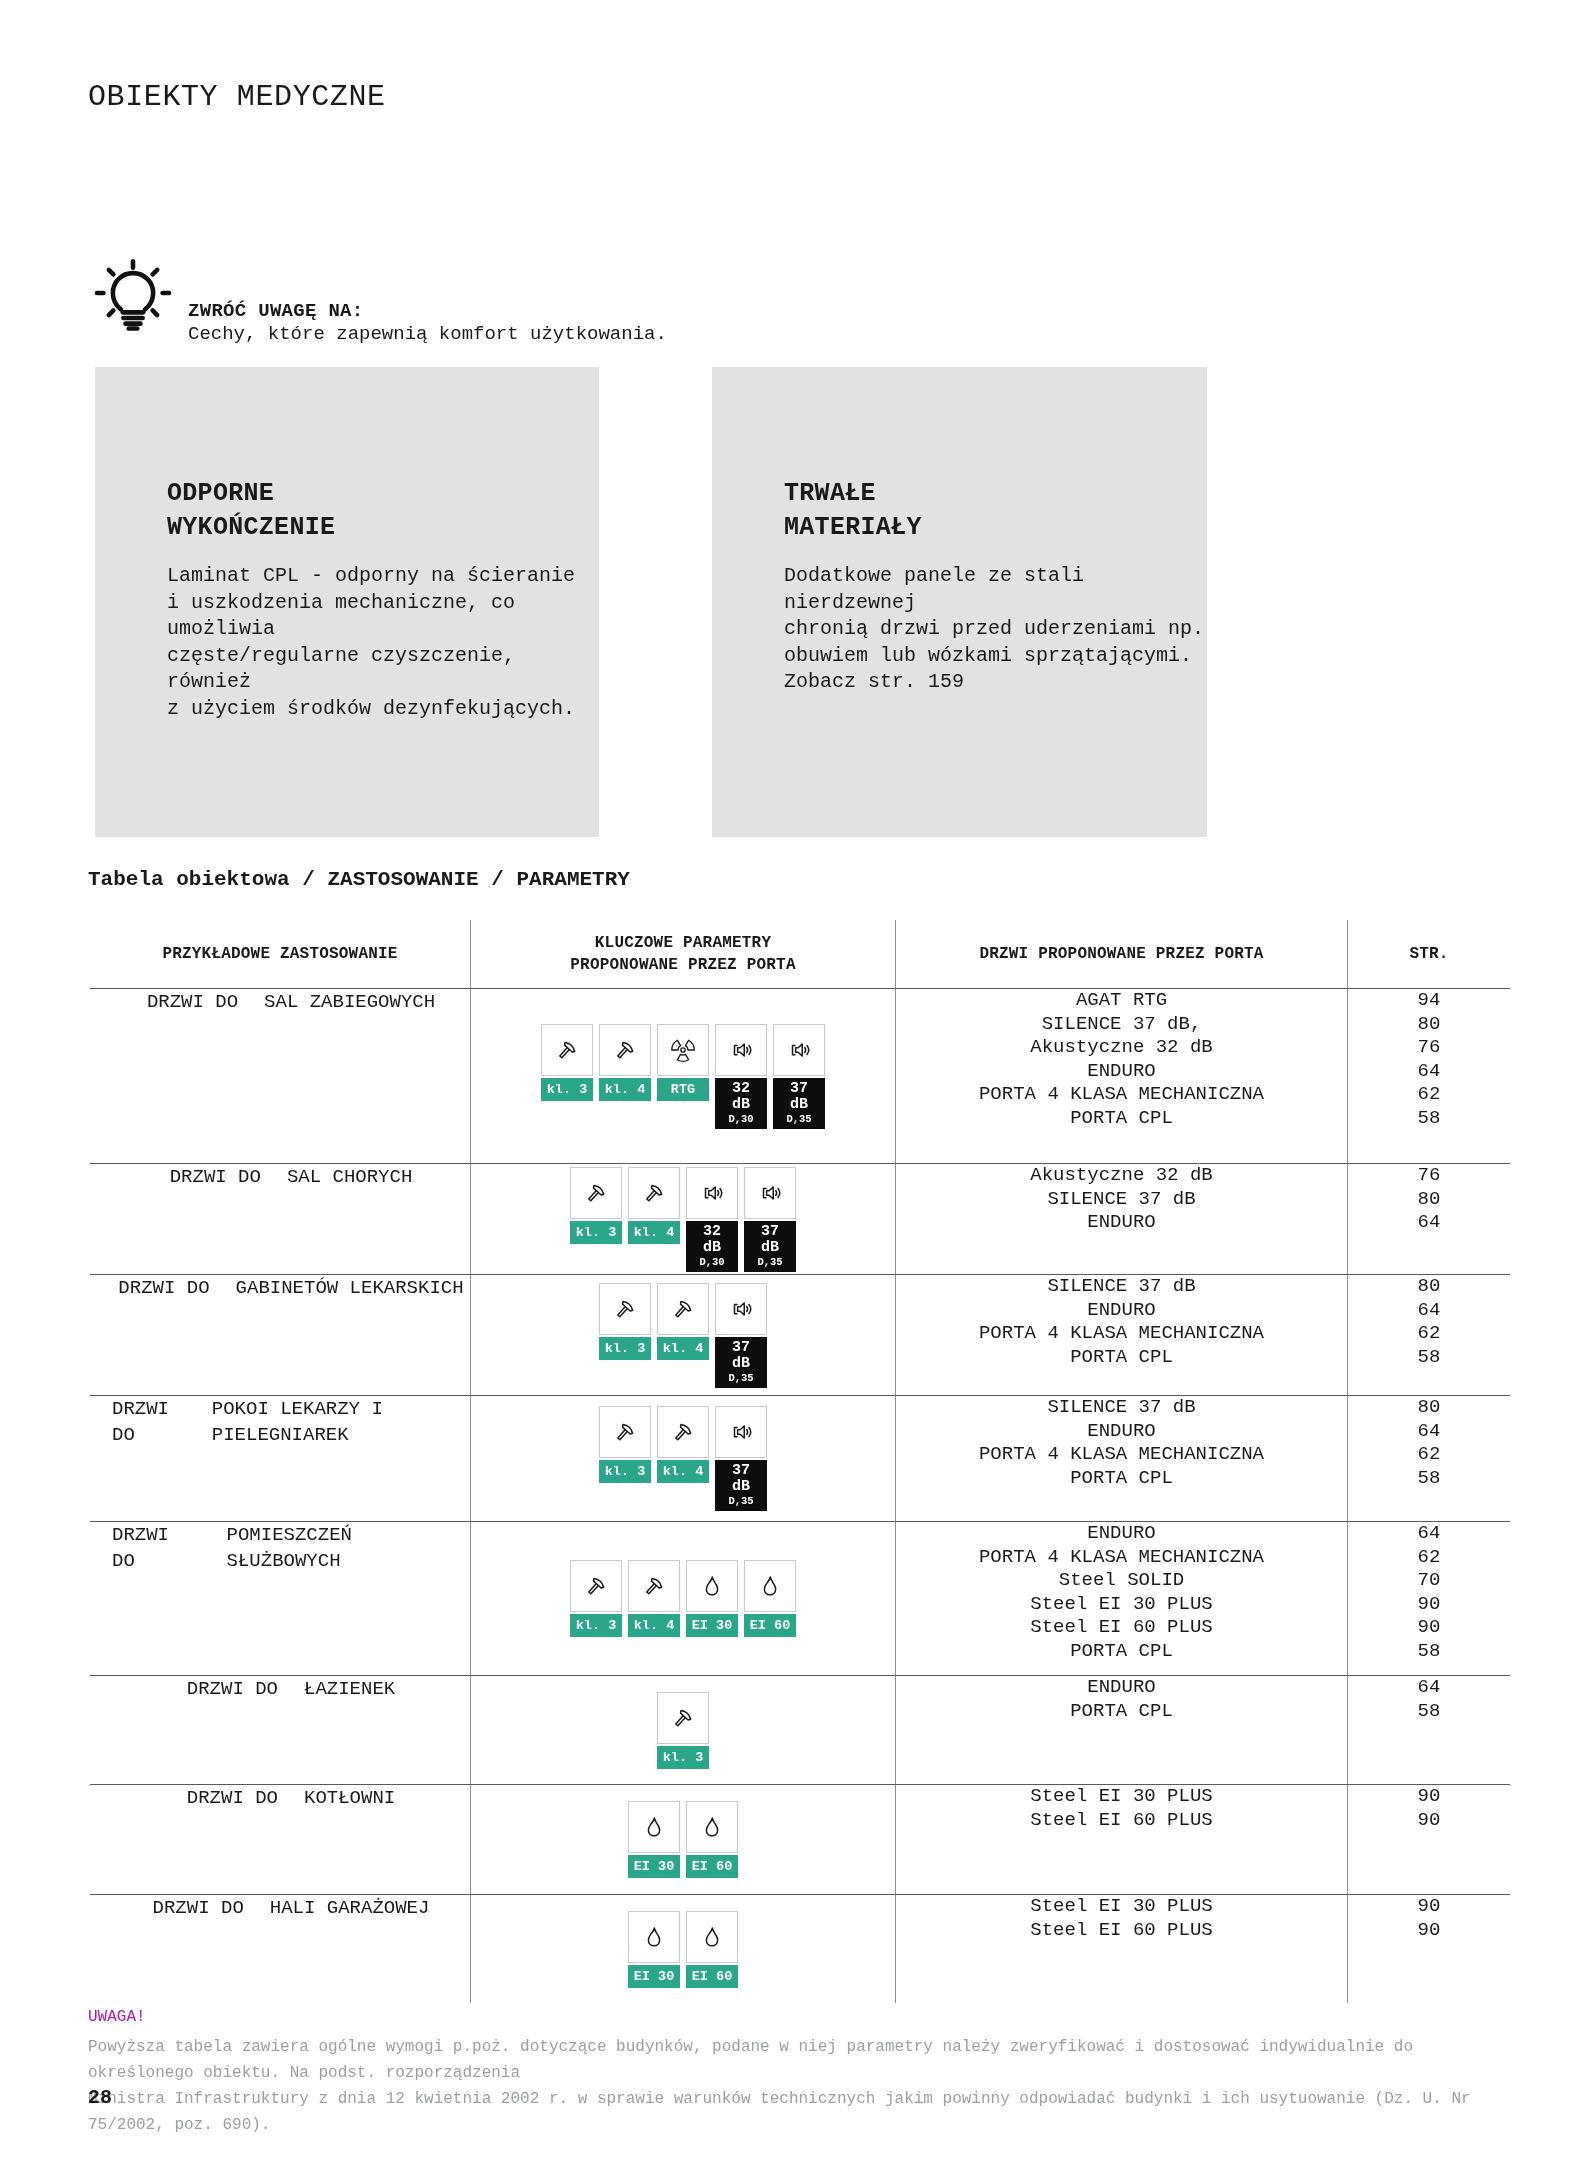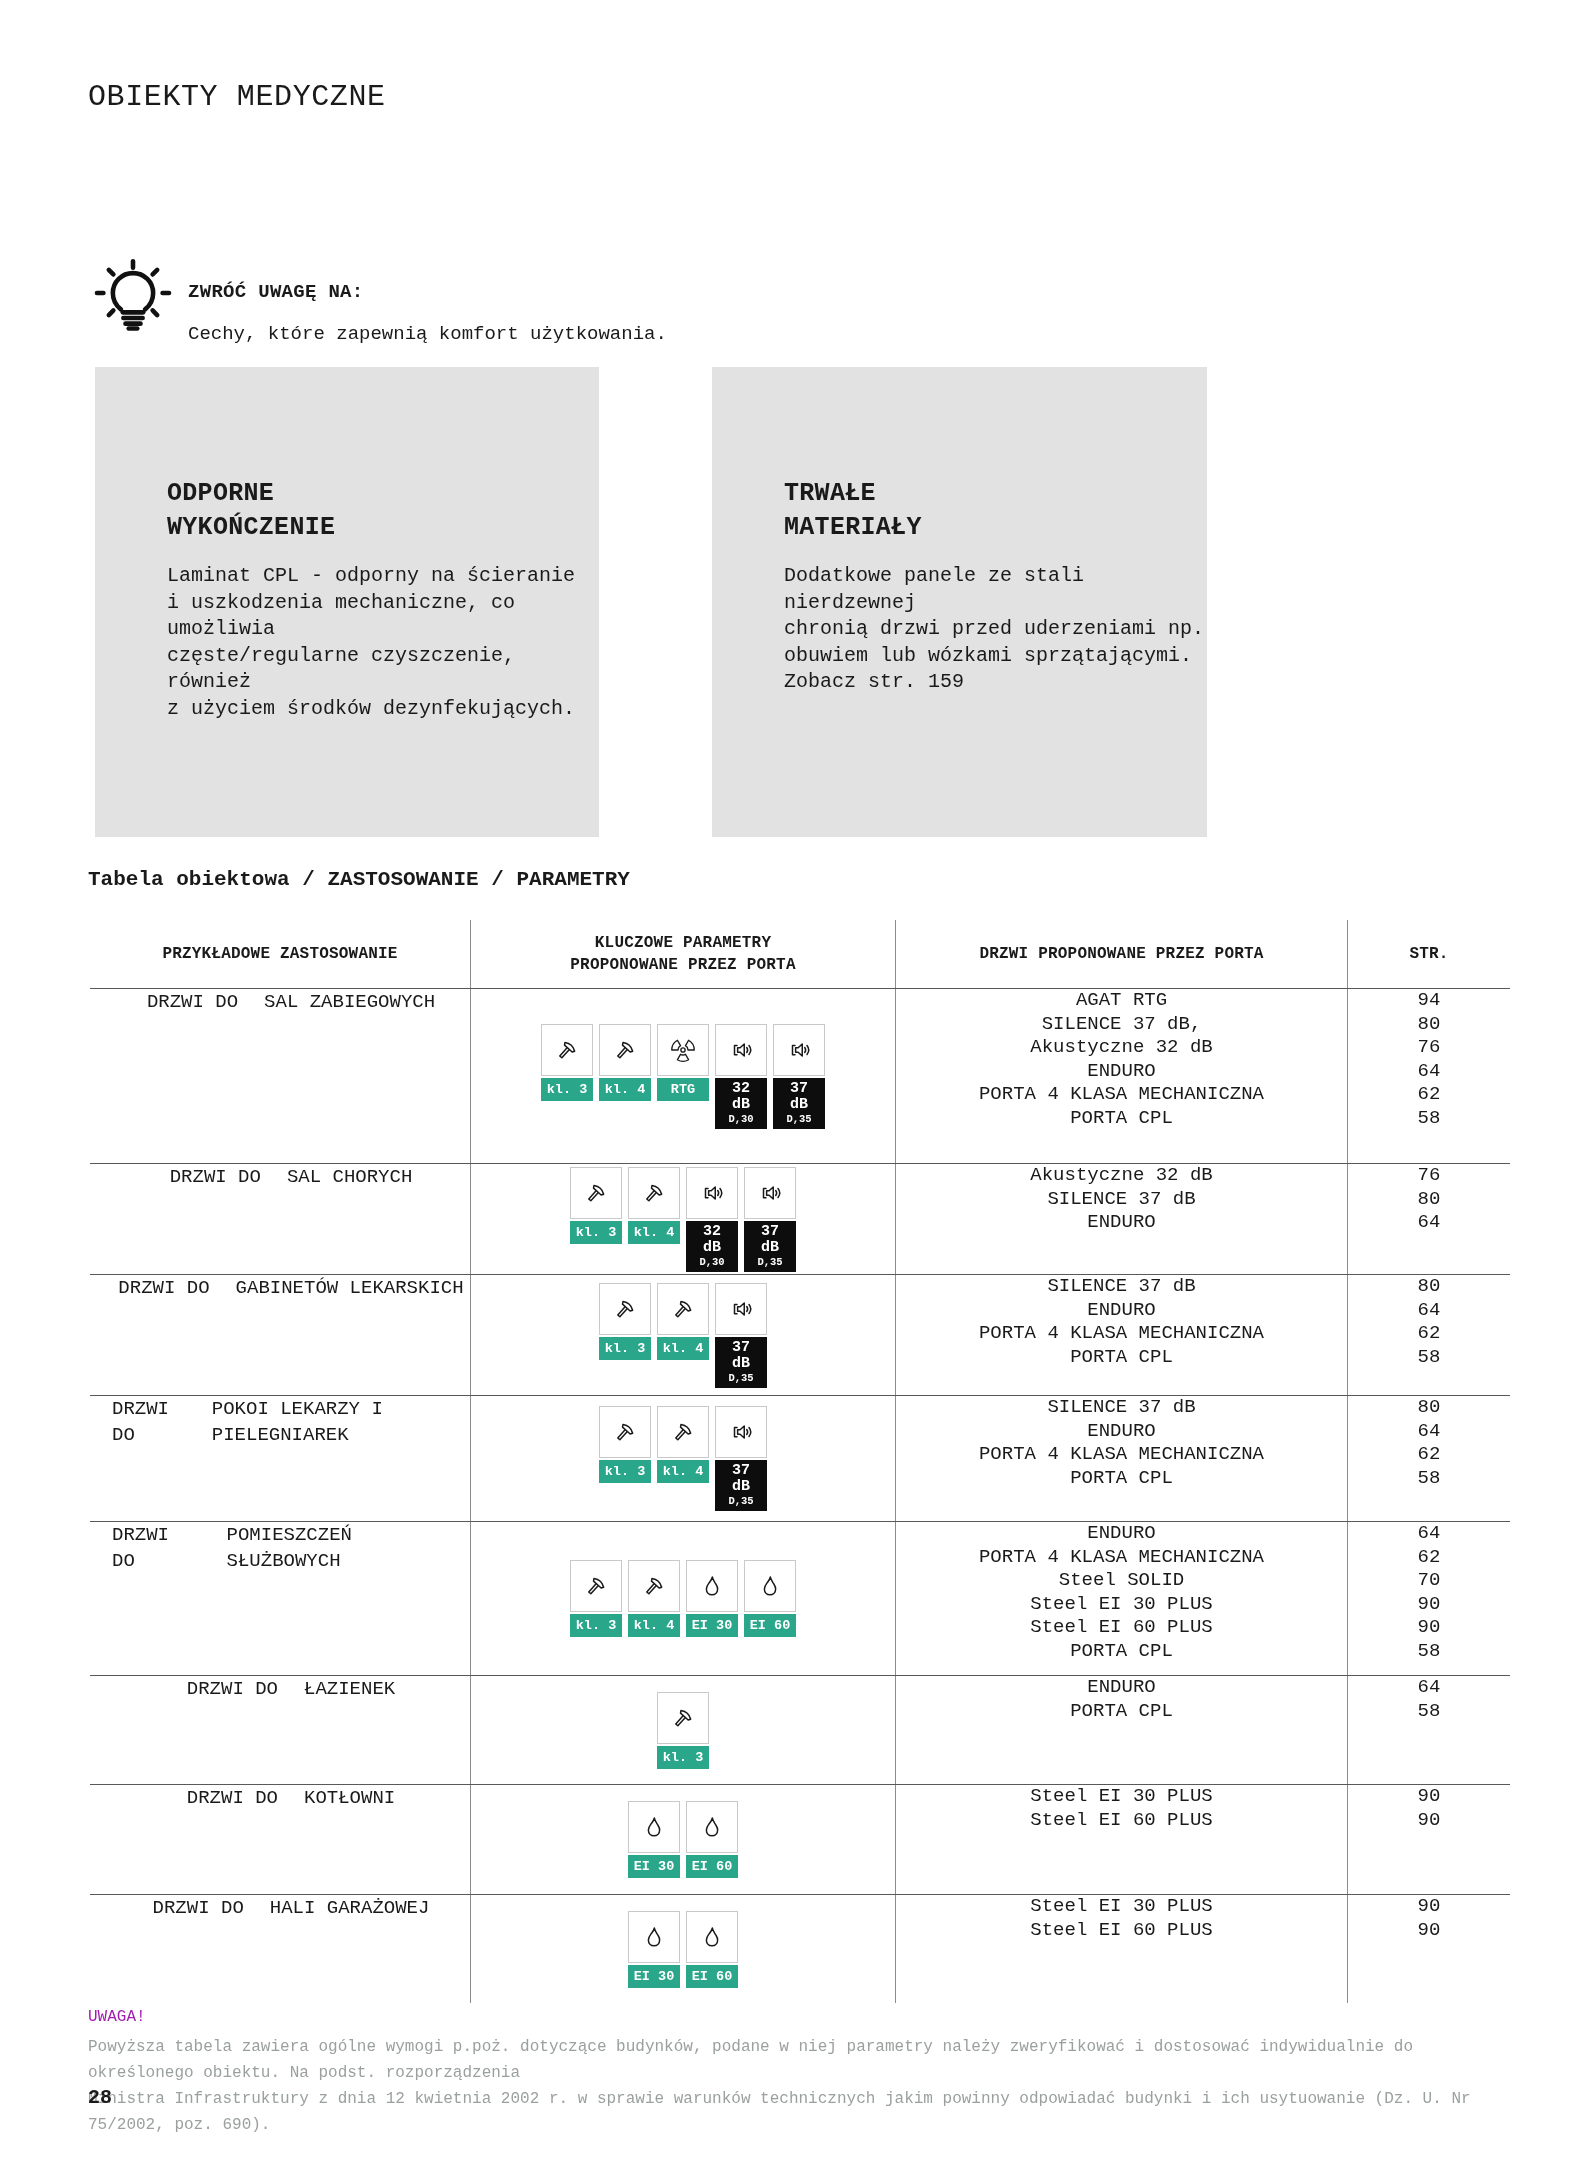--- a/index.html
+++ b/index.html
@@ -5,21 +5,21 @@
   html,body{margin:0;padding:0;background:#fff;}
   .page{position:relative;width:1583px;height:2160px;background:#ffffff;
         font-family:Liberation Mono, monospace;color:#1a1a1a;overflow:hidden;}
   .abs{position:absolute;}
 
   
   .page-title{left:88px;top:80px;font-size:30px;font-weight:400;letter-spacing:.6px;}
 
   
   .attn-icon{left:90px;top:256px;width:86px;height:88px;color:#111;}
-  .attn-head{left:188px;top:281px;font-size:19px;font-weight:700;letter-spacing:.3px;}
+  .attn-head{left:188px;top:300px;font-size:19px;font-weight:700;letter-spacing:.3px;}
   .attn-text{left:188px;top:323px;font-size:19px;}
 
   
   .fbox{top:367px;height:470px;background:#e2e2e2;}
   .fbox.b1{left:95px;width:504px;}
   .fbox.b2{left:712px;width:495px;}
   .ftitle{position:absolute;left:72px;top:110px;font-size:25px;font-weight:700;line-height:34px;letter-spacing:.3px;}
   .fbody{position:absolute;left:72px;top:196px;font-size:20px;line-height:26.5px;white-space:pre-line;}
 
   

